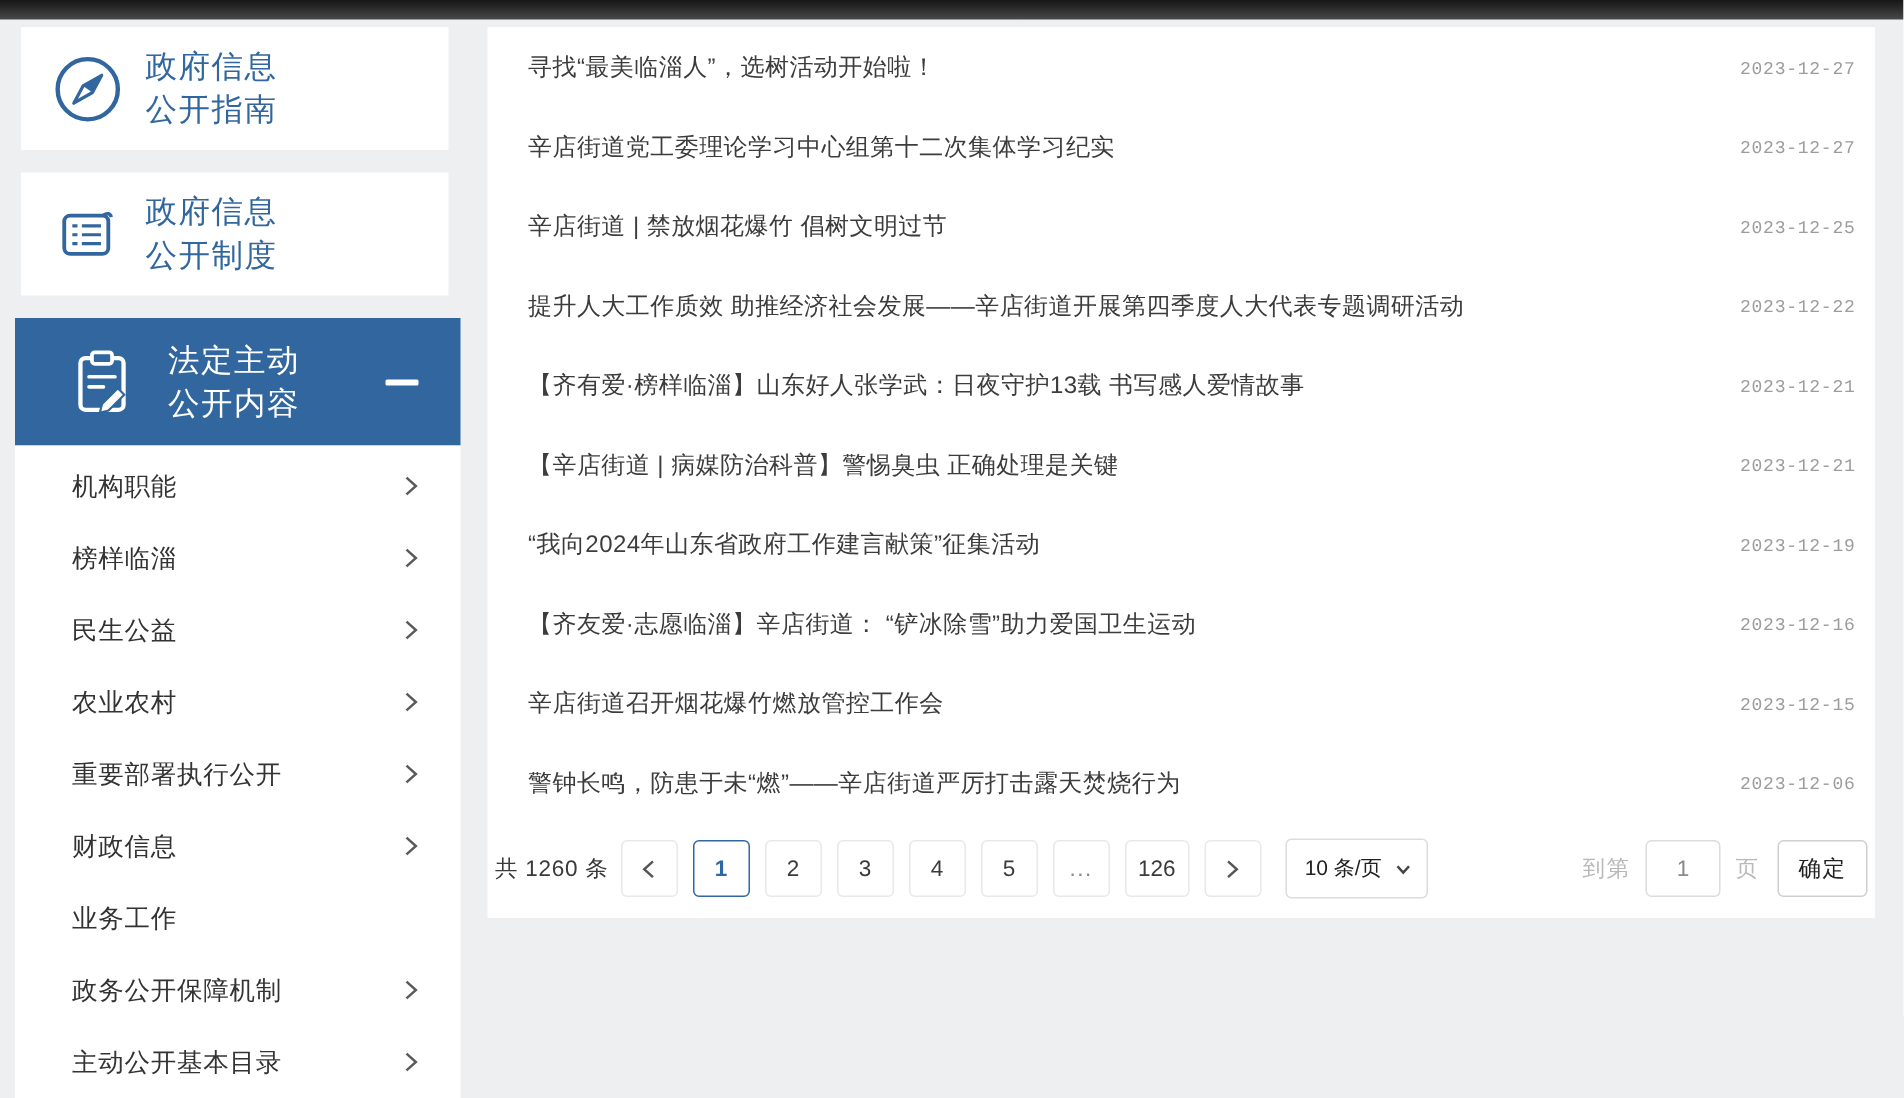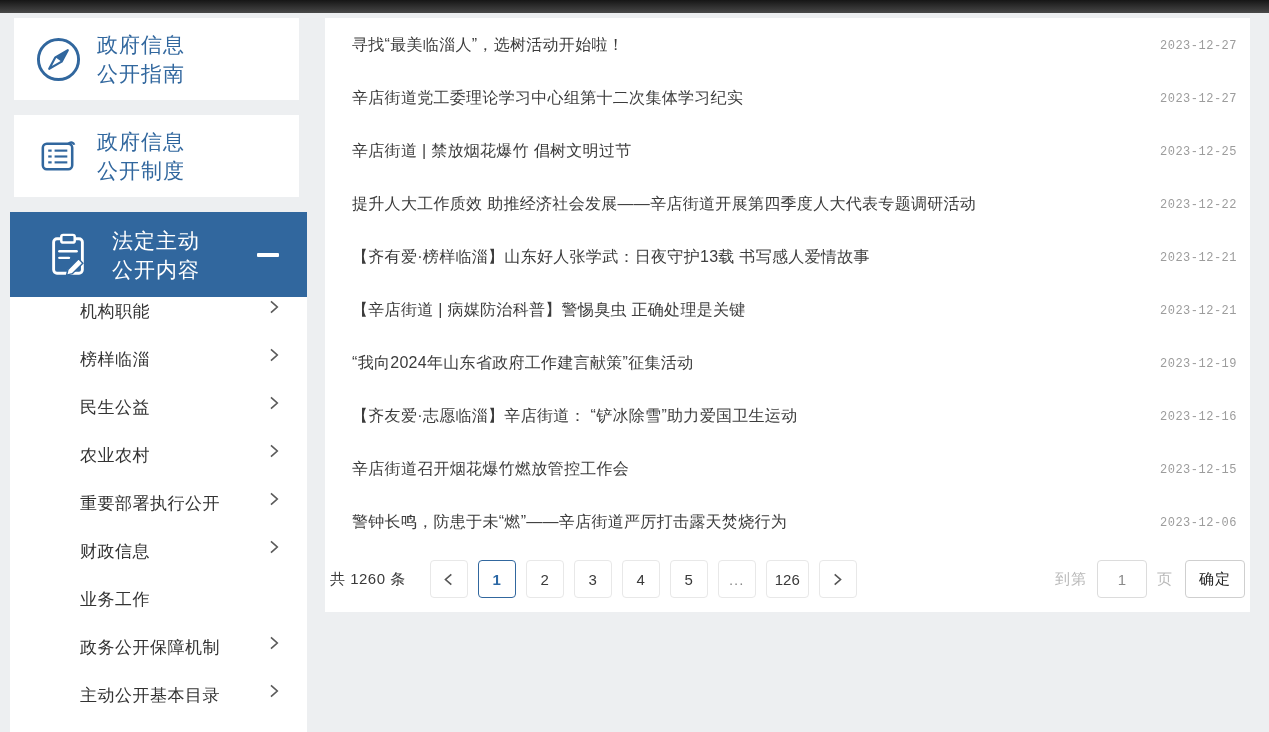--- a/index.html
+++ b/index.html
@@ -27,43 +27,43 @@
   .side-card.active {
     background:#31679e; height:85px; margin:0 0 0 0; padding-left:34px;
   }
   .side-card.active .card-title { color:#fff; margin-left:20px;text-align:right; }
   .collapse-dash {
     margin-left:auto; margin-right:28px;
     width:22px; height:4px; background:#fff; border-radius:1px;
   }
   .menu-panel { background:#fff; width:297px; height:436px; padding-top:3px; }
   .menu-item {
-    height:48px; display:flex; align-items:flex-start;
-    padding:0 26px 0 38px; cursor:pointer;margin-left:32px;
+    height:48px; display:flex; align-items:center;
+    padding:0 26px 0 38px; cursor:pointer;
   }
   .menu-label { font-size:17px; color:#333; letter-spacing:0.5px; }
   .menu-item .chev { margin-left:auto; display:flex; }
   
   .main-panel {
     position:absolute; left:325px; top:18px; width:925px; height:594px;
     background:#fff; display:flex; flex-direction:column;
   }
   .news-list { padding-top:1px; }
   .news-row {
     height:53px; display:flex; align-items:center;
     padding:0 13px 0 27px; cursor:pointer;
   }
   .news-title { font-size:16px; color:#3c3c3c; letter-spacing:0.3px; white-space:nowrap; }
   .news-date { margin-left:auto; font-size:12px; color:#9c9c9c; letter-spacing:0.5px;font-family:Liberation Mono, monospace; }
   
   .pager {
     margin-top:4px; display:flex; align-items:center;
     padding:0 5px 0 5px; height:52px;
   }
-  .pager-total { font-size:15px; color:#3a3a3a; margin-right:24px; letter-spacing:0.5px; }
+  .pager-total { font-size:15px; color:#3a3a3a; margin-right:8px; letter-spacing:0.5px; }
   .pg-btn {
     min-width:38px; height:38px; background:#fff;
     border:1px solid #e8e8e8; border-radius:4px;
     display:flex; align-items:center; justify-content:center;
     font-size:15px; color:#3a3a3a; cursor:pointer;
     font-family:inherit; padding:0 8px;
   }
   .pager .gap { margin-left:10px; }
   .pages { display:flex; gap:10px; margin-left:10px; }
   .pg-btn.active { border-color:#31679e; color:#2c68a5; font-weight:bold; }
@@ -290,20 +290,26 @@
         <button class="pg-btn ellipsis">...</button>
         <button class="pg-btn">126</button>
       </span>
 
     <button class="pg-btn gap">
       <svg width="13" height="13" viewBox="0 0 12 12">
         <path d="M3.4 1.2 L8.8 6 L3.4 10.8" fill="none" stroke="#555" stroke-width="1.5"></path>
       </svg>
     </button>
 
+    <span class="page-size-select">
+      <span>10 条/页</span>
+      <svg width="11" height="11" viewBox="0 0 12 12">
+        <path d="M1.8 3.8 L6 8.4 L10.2 3.8" fill="none" stroke="#444" stroke-width="1.8"></path>
+      </svg>
+    </span>
 
     <span class="goto-group">
       <span class="goto-label">到第</span>
       <input class="goto-input" value="1" style="">
       <span class="goto-label">页</span>
       <button class="confirm-btn">确定</button>
     </span>
   </div>
 </div>
 

